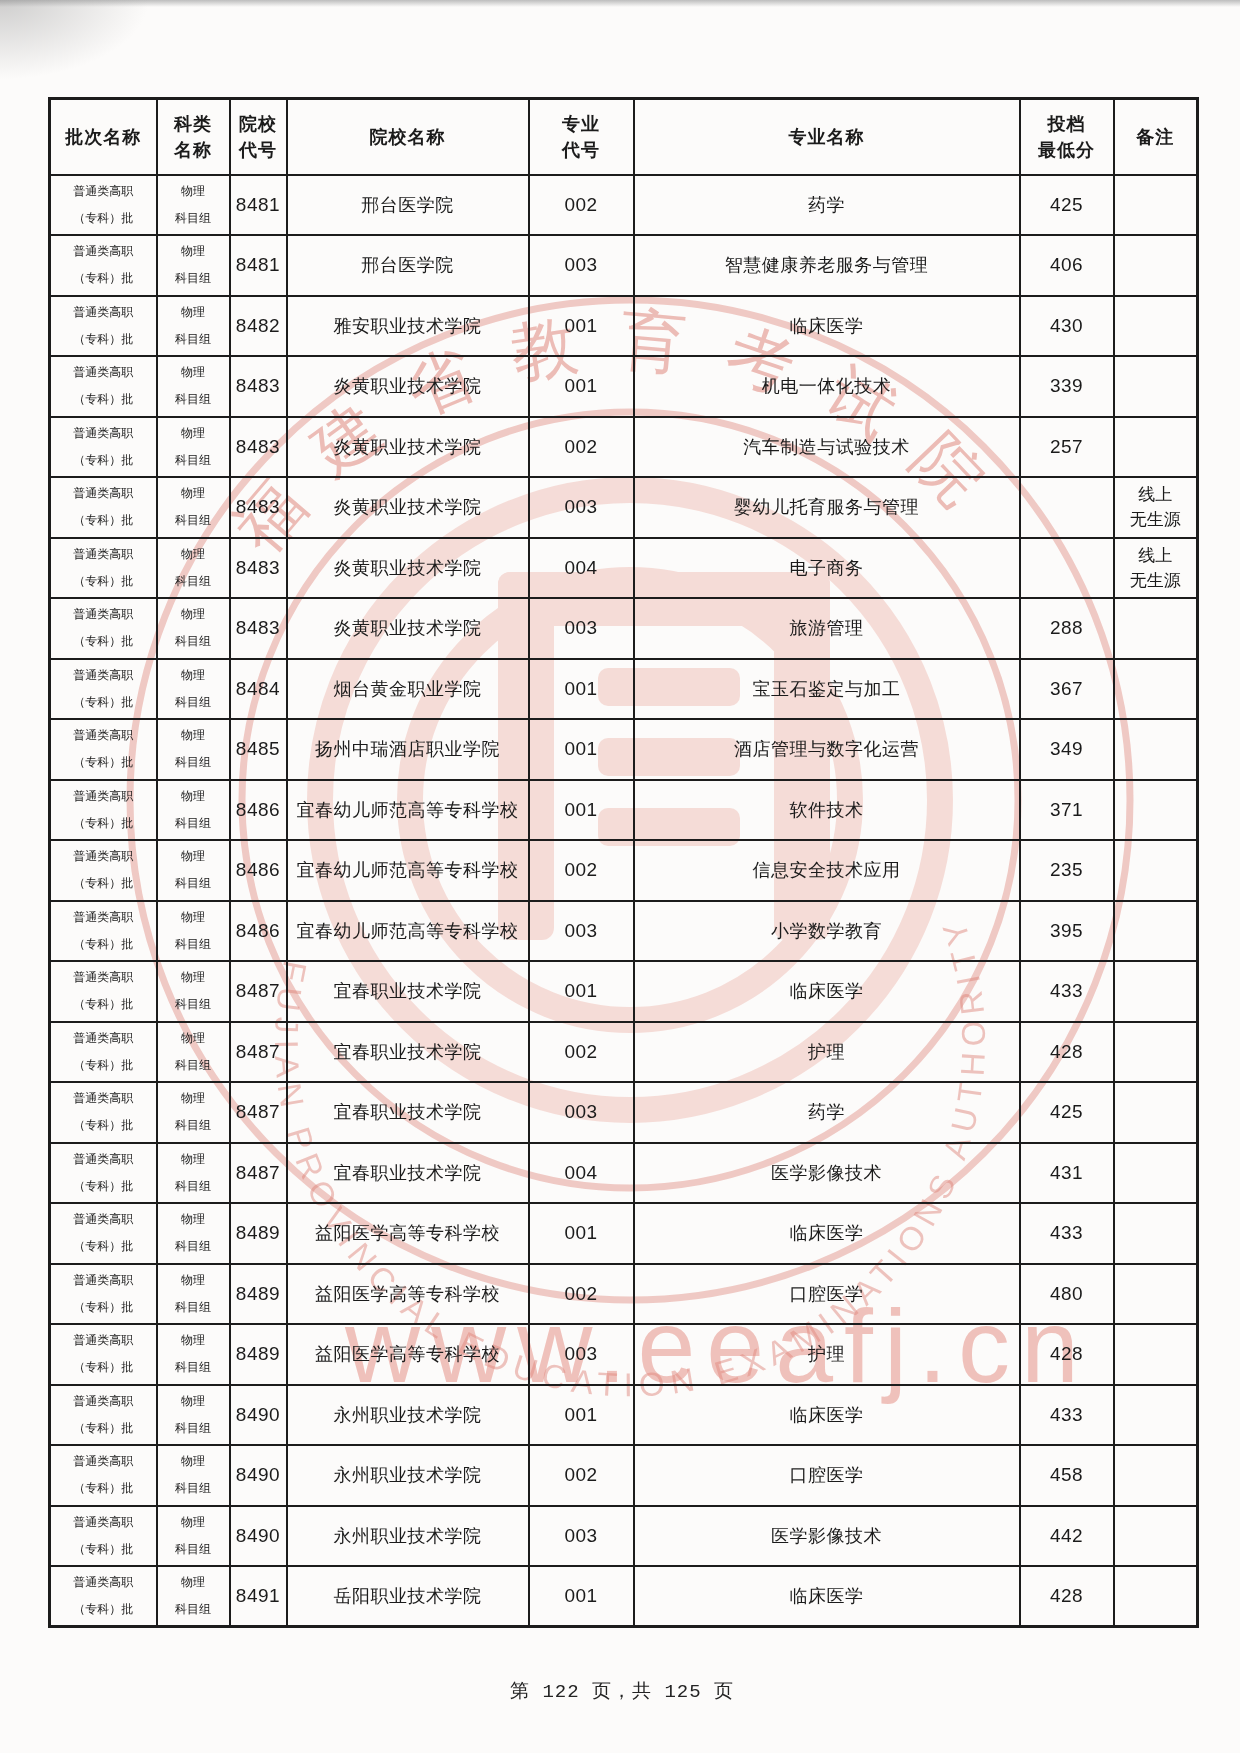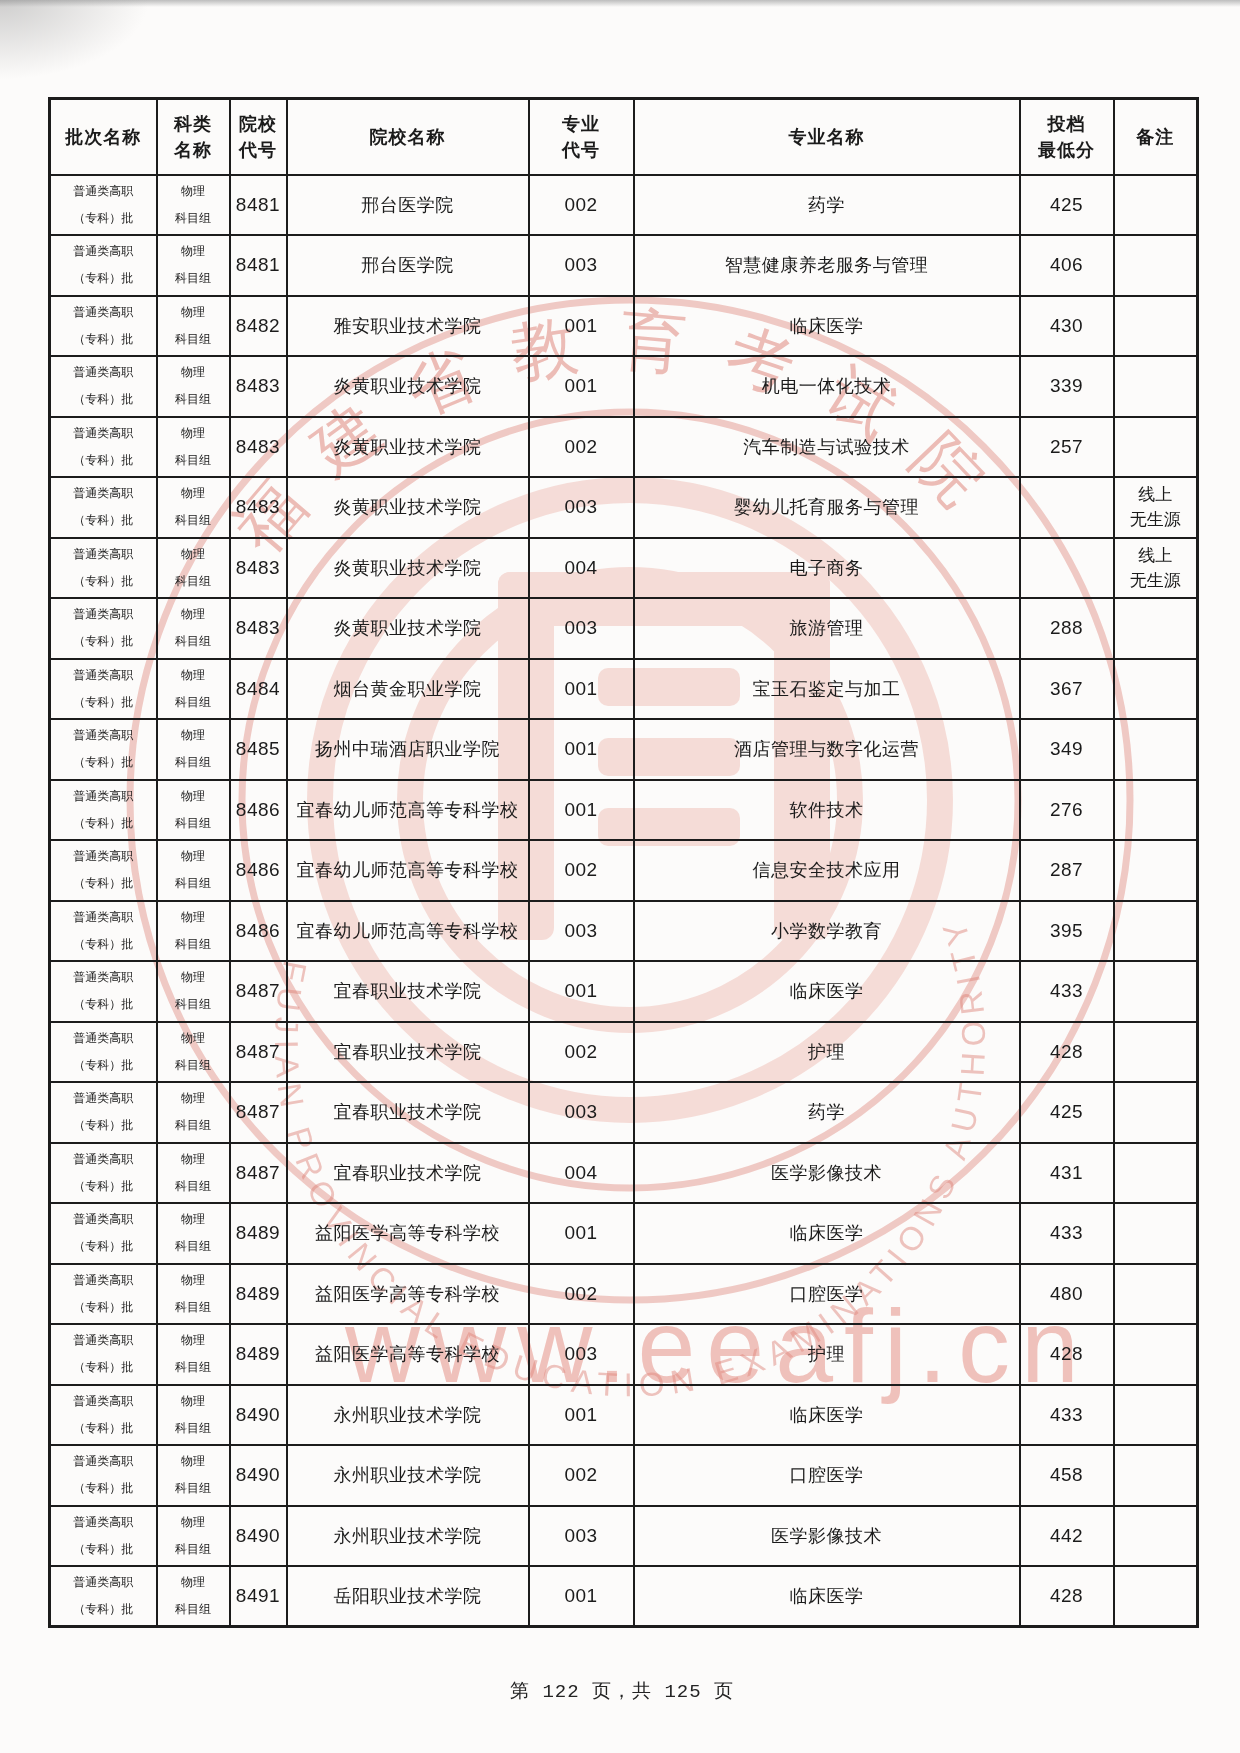--- a/index.html
+++ b/index.html
@@ -223,33 +223,33 @@
         </tr>
         <tr>
           <td class="col-batch">普通类高职
 （专科）批</td>
           <td class="col-subject">物理
 科目组</td>
           <td class="col-college_code">8486</td>
           <td class="col-college_name">宜春幼儿师范高等专科学校</td>
           <td class="col-major_code">001</td>
           <td class="col-major_name">软件技术</td>
-          <td class="col-score">276</td>
+          <td class="col-score">371</td>
           <td class="col-remark"></td>
         </tr>
         <tr>
           <td class="col-batch">普通类高职
 （专科）批</td>
           <td class="col-subject">物理
 科目组</td>
           <td class="col-college_code">8486</td>
           <td class="col-college_name">宜春幼儿师范高等专科学校</td>
           <td class="col-major_code">002</td>
           <td class="col-major_name">信息安全技术应用</td>
-          <td class="col-score">287</td>
+          <td class="col-score">235</td>
           <td class="col-remark"></td>
         </tr>
         <tr>
           <td class="col-batch">普通类高职
 （专科）批</td>
           <td class="col-subject">物理
 科目组</td>
           <td class="col-college_code">8486</td>
           <td class="col-college_name">宜春幼儿师范高等专科学校</td>
           <td class="col-major_code">003</td>

